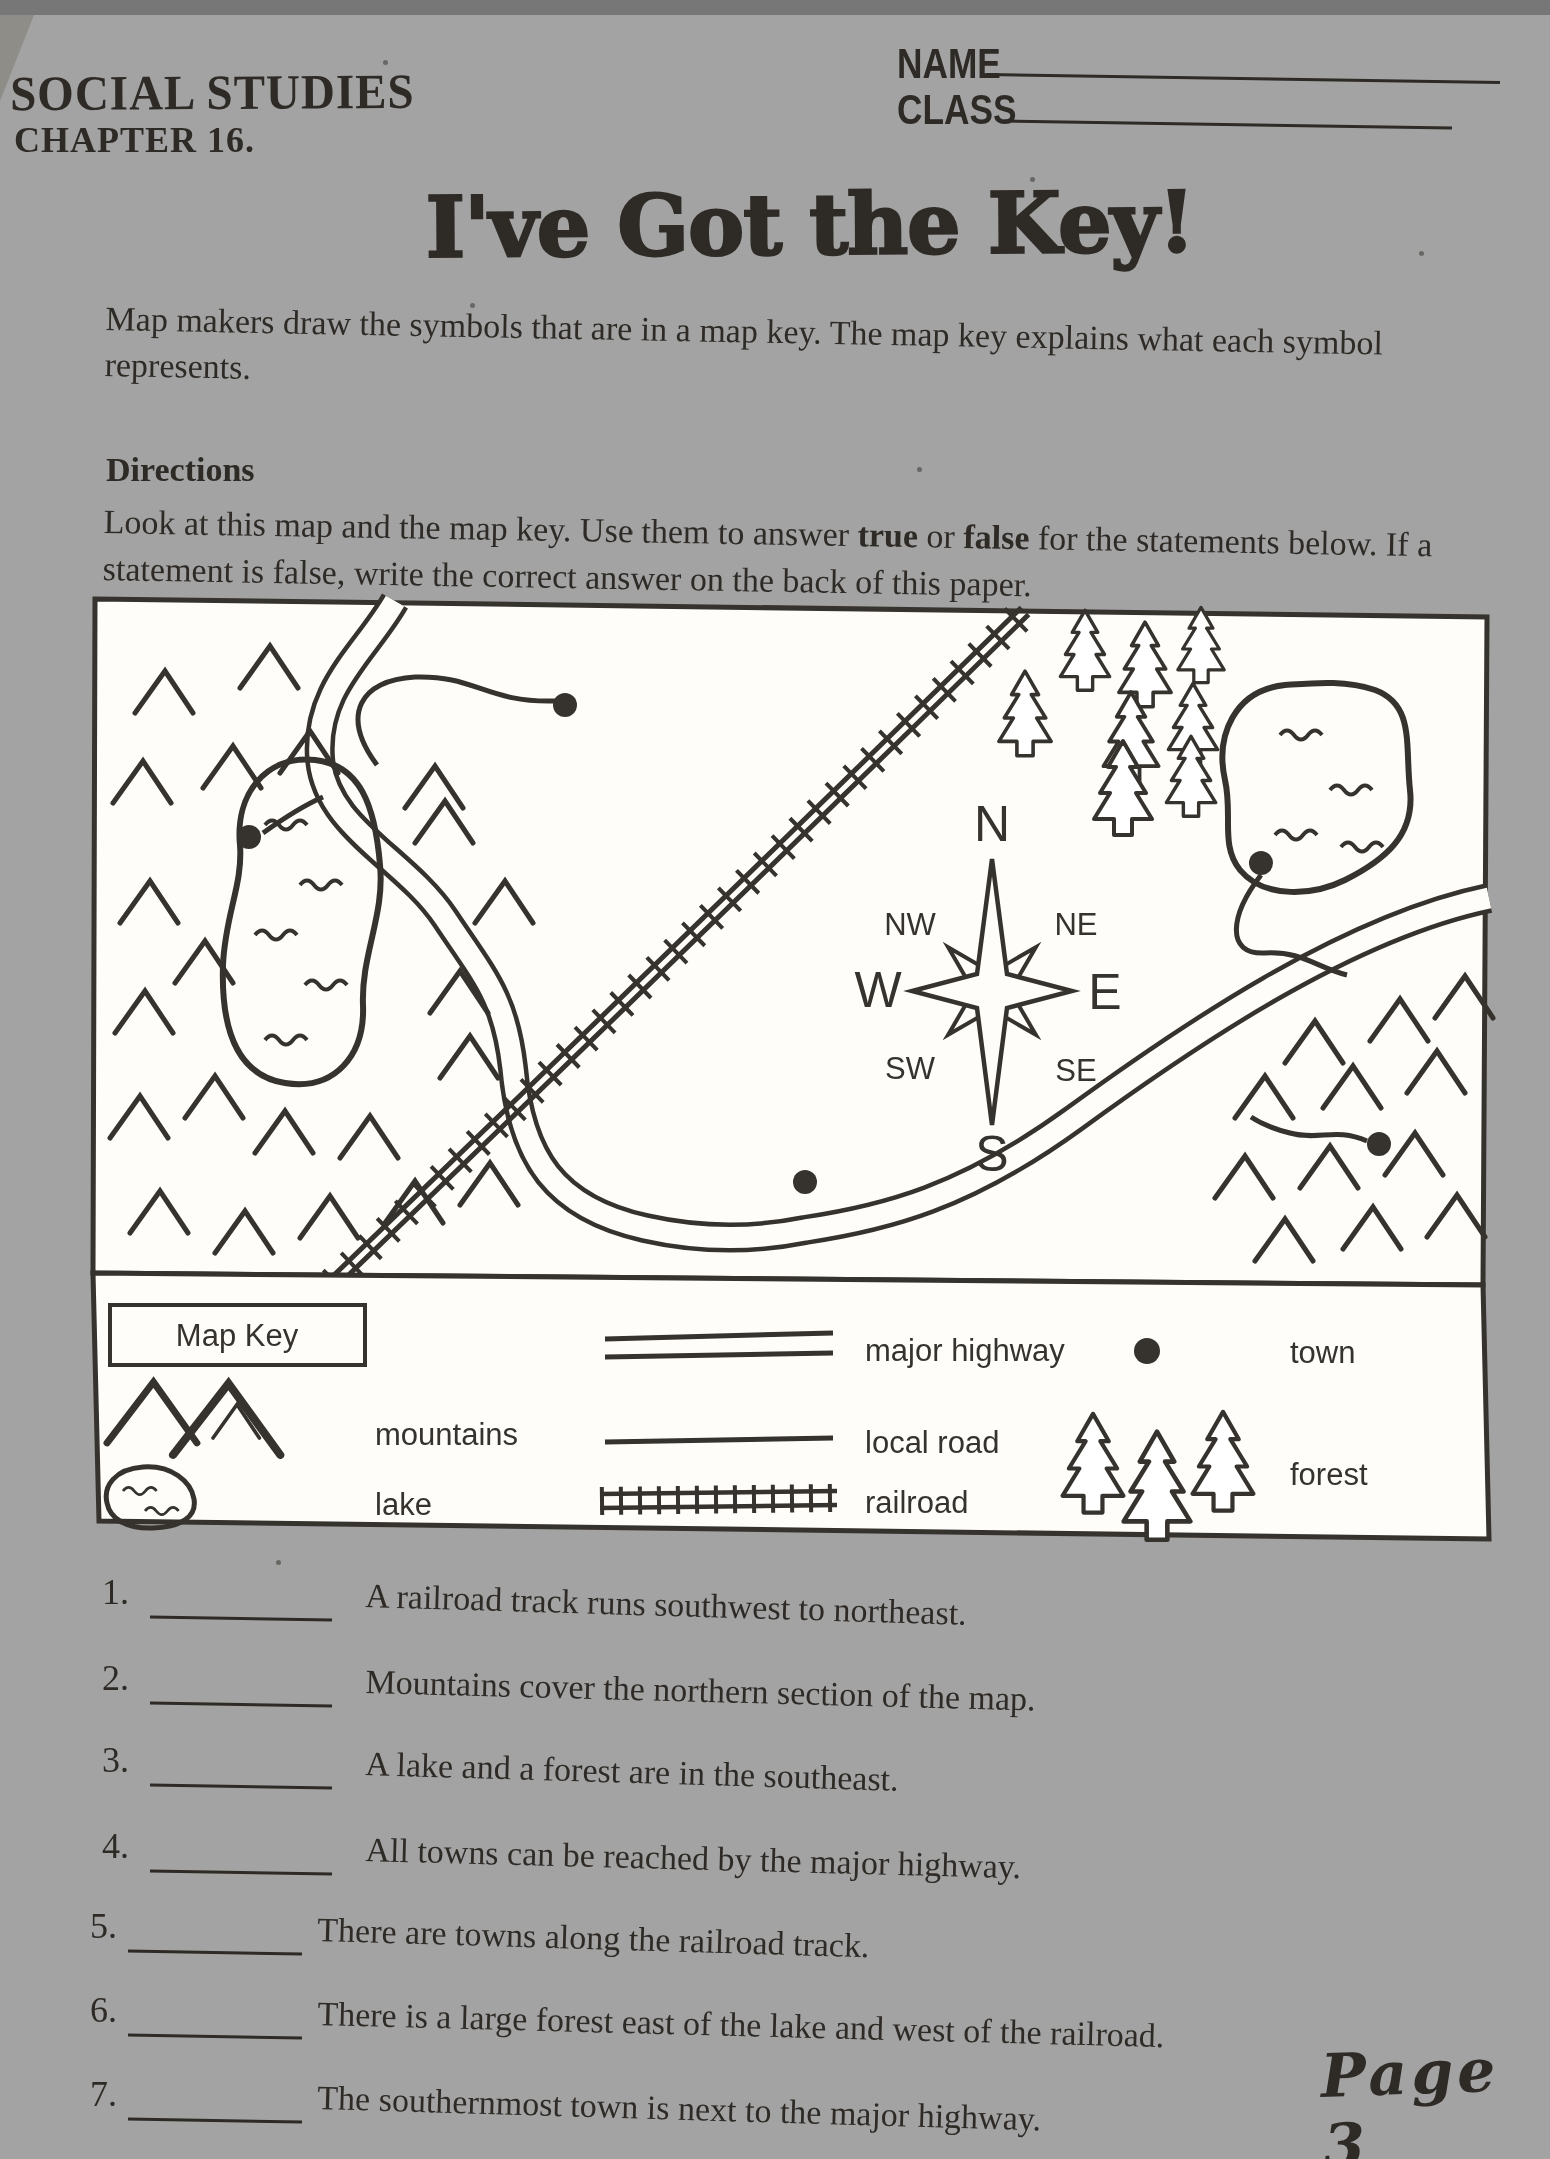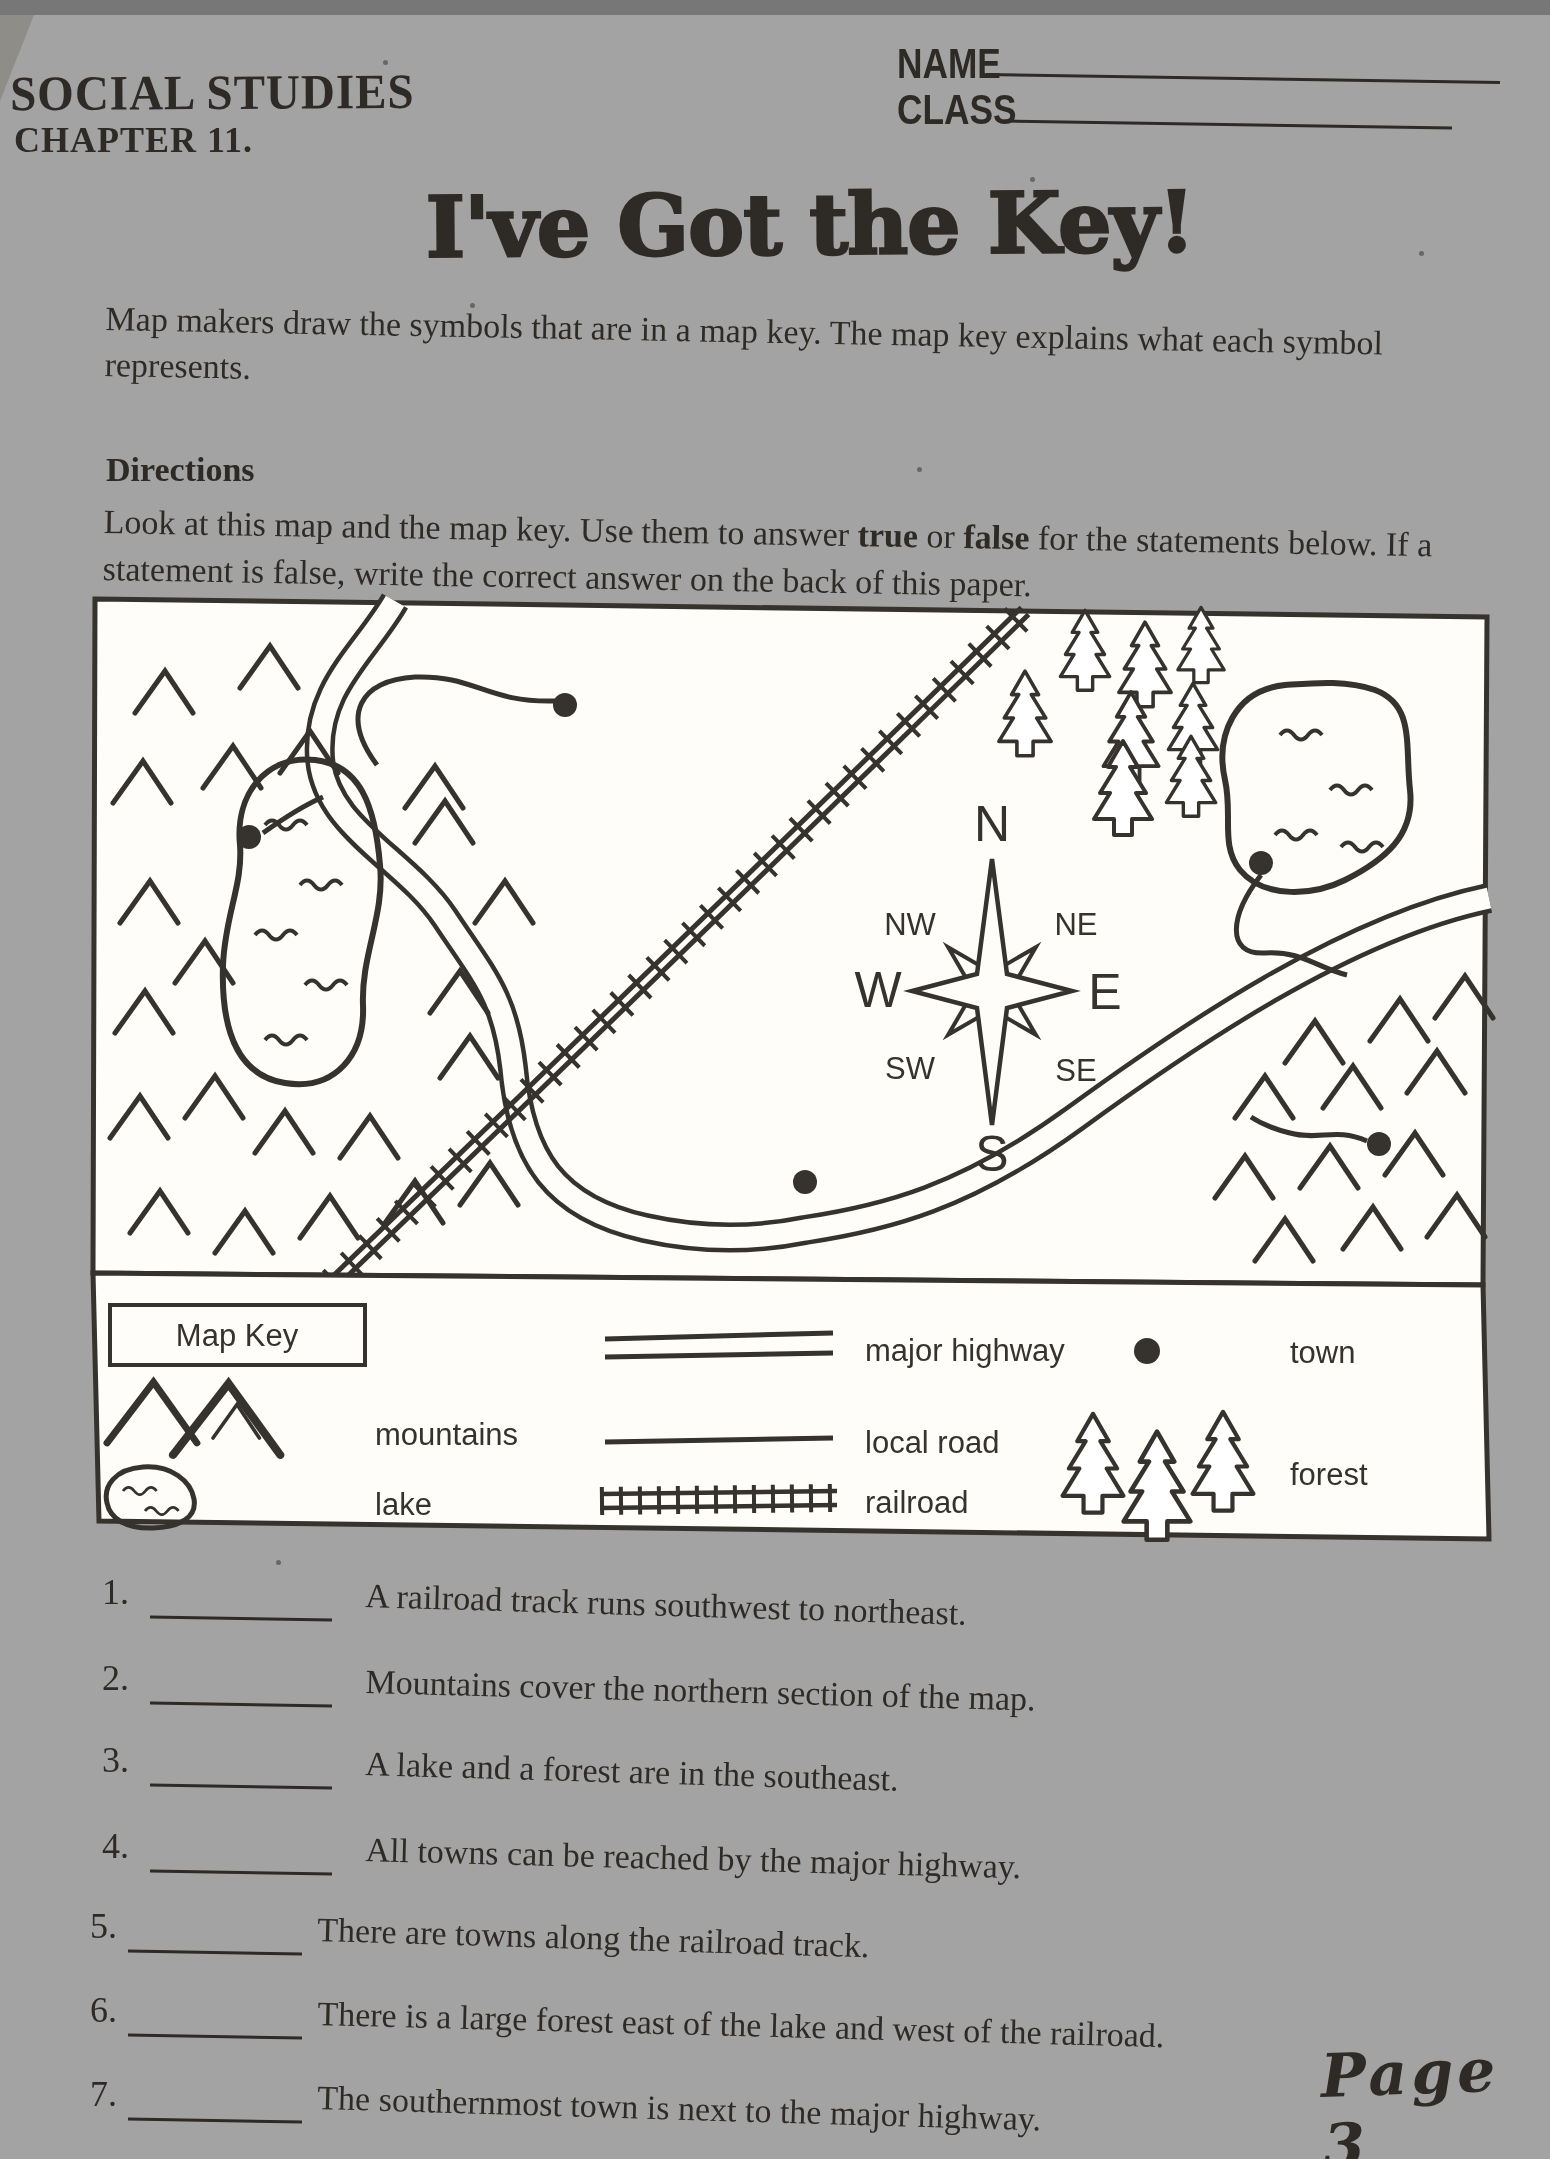--- a/index.html
+++ b/index.html
@@ -58,21 +58,21 @@
   <div class="abs corner"></div>
   <div class="abs speck" style="left:383px;top:45px"></div>
   <div class="abs speck" style="left:1030px;top:162px"></div>
   <div class="abs speck" style="left:470px;top:288px"></div>
   <div class="abs speck" style="left:917px;top:452px"></div>
   <div class="abs speck" style="left:628px;top:515px"></div>
   <div class="abs speck" style="left:276px;top:1545px"></div>
   <div class="abs speck" style="left:1419px;top:236px"></div>
 
   <div class="abs course">SOCIAL STUDIES</div>
-  <div class="abs chapter">CHAPTER 11.</div>
+  <div class="abs chapter">CHAPTER 16.</div>
   <div class="abs namelbl">NAME</div>
   <div class="abs fill-line name-line"></div>
   <div class="abs classlbl">CLASS</div>
   <div class="abs fill-line class-line"></div>
 
   <div class="abs title">I've Got the Key!</div>
 
   <div class="abs bodytext intro">
     <div>Map makers draw the symbols that are in a map key.  The map key explains what each symbol</div>
     <div>represents.</div>

